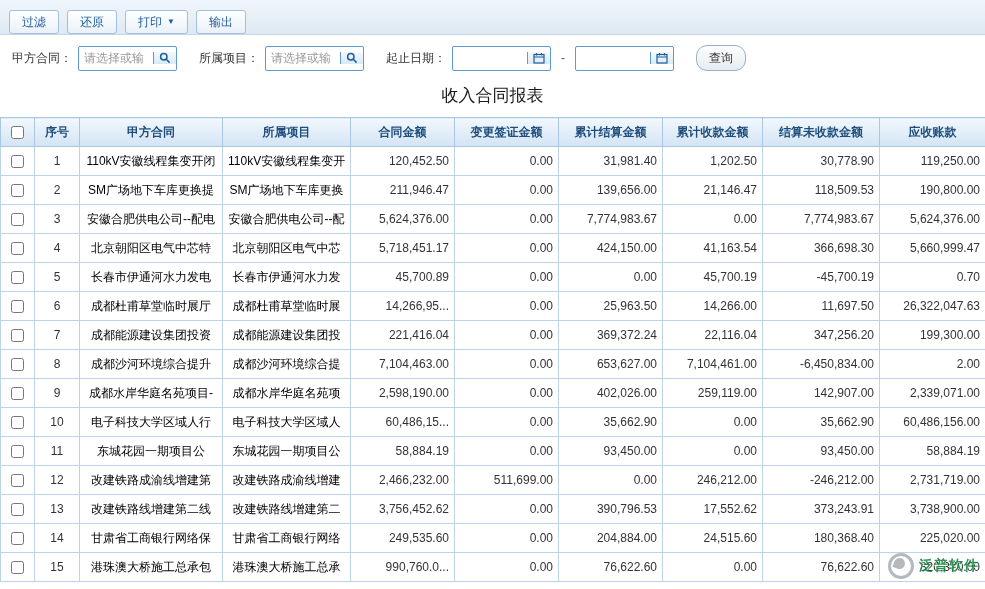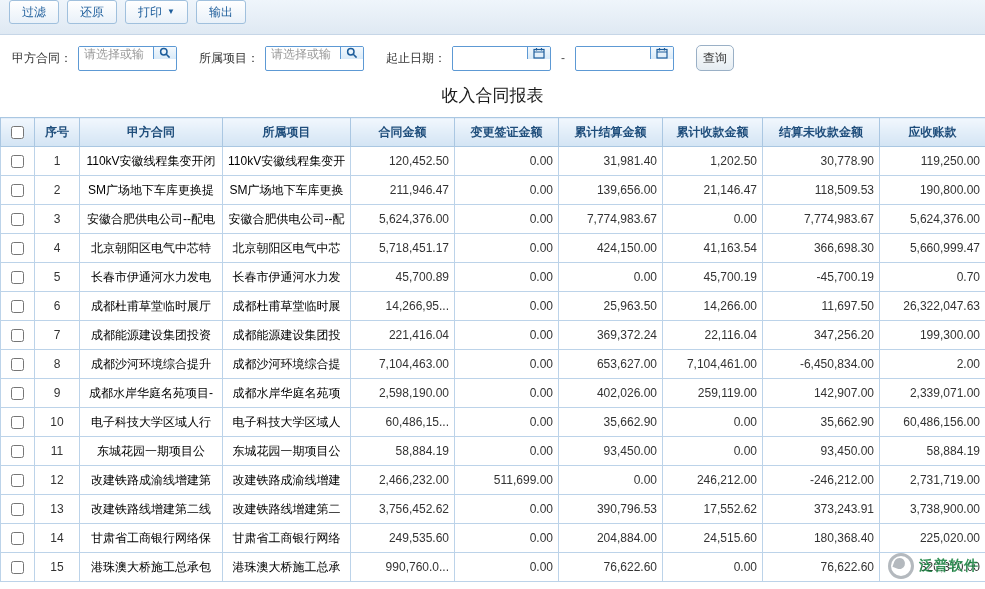--- a/index.html
+++ b/index.html
@@ -4,57 +4,57 @@
 <style>
   * { box-sizing: border-box; }
   html,body { margin:0; padding:0; }
   body {
     width:985px; height:589px; overflow:hidden; position:relative;
     background:#fff; font-family:"Liberation Sans","DejaVu Sans",sans-serif;
     font-size:12px; color:#333;
   }
   
   .toolbar {
-    height:35px; display:flex; align-items:flex-start; gap:8px; padding:0 9px;
+    height:35px; display:flex; align-items:flex-end; gap:8px; padding:0 9px;
     background:linear-gradient(#eff5fb,#dfe9f3);
     border-bottom:1px solid #c6d6e7;
   }
   .tbtn {
     display:inline-flex; align-items:center; gap:5px; height:24px; padding:0 12px;
     background:linear-gradient(#ffffff,#e9f1f9);
     border:1px solid #a0c0dd; border-radius:3px;
     color:#1d5d9b; font-size:12px; cursor:pointer;
   }
   .caret { font-size:8px; line-height:1; color:#1d5d9b; }
   
   .filterbar {
     display:flex; align-items:center; padding:10px 12px 8px; gap:6px;
     background:#fff;
   }
   .flabel { color:#333; }
   .flabel.gap { margin-left:16px; }
   .searchbox, .datebox {
-    display:flex; align-items:flex-start; height:25px;
+    display:flex; align-items:center; height:25px;
     border:1px solid #5d99d4; border-radius:2px; background:#fff; overflow:hidden;
   }
   .searchbox input, .datebox input {
     border:none; outline:none; width:74px; padding:0 5px; font-size:12px; color:#555;
     font-family:"Liberation Sans","DejaVu Sans",sans-serif;
   }
   .searchbox input::placeholder { color:#9a9a9a; }
   .iconbtn {
     width:23px; display:flex; align-items:center; justify-content:center;
     background:linear-gradient(#f4f9fd,#d9eaf8);
     border-left:1px solid #5d99d4; cursor:pointer;
   }
   .dash { margin:0 4px; color:#555; }
   .qbtn {
-    height:26px; padding:0 6px; margin-left:16px;
+    height:26px; padding:0 12px; margin-left:16px;
     background:linear-gradient(#fdfefe,#e5ecf2);
-    border:1px solid #9ab0c6; border-radius:5px; color:#333; cursor:pointer; font-size:12px;
+    border:1px solid #9ab0c6; border-radius:11px; color:#333; cursor:pointer; font-size:12px;
   }
   
   .report-title {
     text-align:center; font-size:17px; font-weight:normal; color:#1a1a1a;
     padding:5px 0 10px;
   }
   
   table { width:985px; border-collapse:collapse; table-layout:fixed; font-size:12px; }
   th, td {
     border:1px solid #bcd3e9; height:29px; padding:0 5px;

